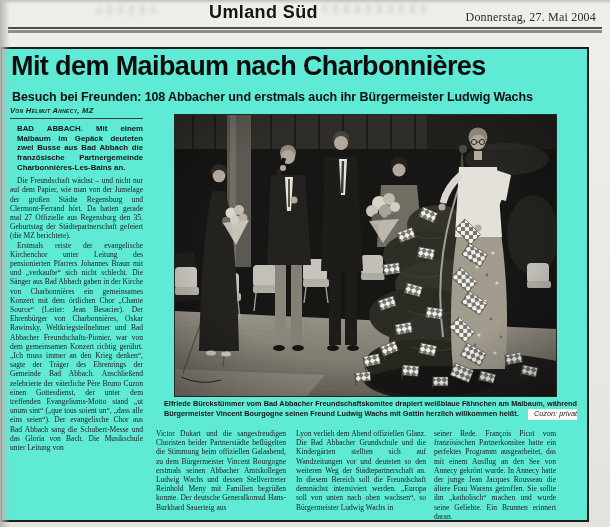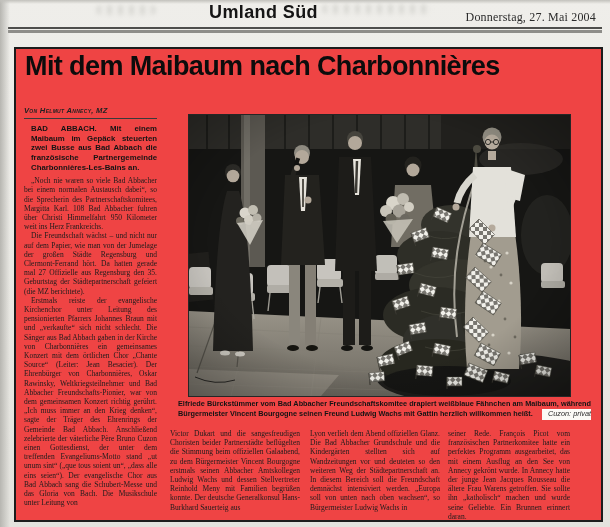--- a/index.html
+++ b/index.html
@@ -16,22 +16,22 @@
   .masthead-title{position:absolute;left:128px;top:2px;width:190px;text-align:right;
     font-family:Liberation Sans, sans-serif;font-weight:bold;font-size:18px;letter-spacing:.4px;color:#151515;}
   .masthead-date{position:absolute;right:14px;top:10px;font-size:12px;color:#2b2b2b;letter-spacing:.2px;}
   .smudge{position:absolute;height:10px;border-radius:5px;filter:blur(2px);opacity:.5;
     background:repeating-linear-gradient(90deg,rgba(150,150,145,.45) 0 5px,rgba(220,219,214,.15) 5px 11px);}
   .smudge.a{left:96px;top:5px;width:60px;}
   .smudge.b{left:322px;top:4px;width:110px;}
   .rule-thin{position:absolute;left:8px;top:27px;width:594px;height:2px;background:#4e4e4c;}
   .rule-thick{position:absolute;left:8px;top:30px;width:594px;height:3px;background:#8e8d89;}
 
-  .article{position:absolute;left:14px;top:47px;width:589px;height:475px;
-    background:#ef4444;border:2px solid #1c1c1c;box-sizing:border-box;}
+  .article{position:absolute;left:0;top:47px;width:589px;height:475px;
+    background:#5eead4;border:2px solid #1c1c1c;box-sizing:border-box;}
 
   .headline{position:absolute;left:9px;top:2px;margin:0;white-space:nowrap;
     font-family:"Liberation Sans",sans-serif;font-weight:bold;font-size:27px;letter-spacing:-.6px;color:#0c0c0c;}
   .subheadline{position:absolute;left:10px;top:41px;margin:0;white-space:nowrap;
     font-family:"Liberation Sans",sans-serif;font-weight:bold;font-size:12.5px;letter-spacing:-.1px;color:#101010;}
 
   .col{position:absolute;text-align:justify;font-size:7.5px;line-height:9.2px;
     color:#1c1c1c;overflow:hidden;hyphens:auto;}
   .col p{margin:0 0 3px 0;}
   .col p.indent{text-indent:7px;margin-bottom:0;}
@@ -61,26 +61,26 @@
 
 <div class="smudge a"></div>
 <div class="smudge b"></div>
 <div class="masthead-title">Umland Süd</div>
 <div class="masthead-date">Donnerstag, 27. Mai 2004</div>
 <div class="rule-thin"></div>
 <div class="rule-thick"></div>
 
 <div class="article">
   <h1 class="headline">Mit dem Maibaum nach Charbonnières</h1>
+  <h2 class="subheadline">Besuch bei Freunden: 108 Abbacher und erstmals auch ihr Bürgermeister Ludwig Wachs</h2>
 
   <div class="col col1">
     <div class="byline">Von Helmut Annecy, MZ</div>
     <div class="byline-rule"></div>
-    <p class="lead">BAD ABBACH. Mit einem Maibaum im Gepäck steuerten zwei Busse aus Bad Abbach die französische Partnergemeinde Charbonnières-Les-Bains an.</p>
-    <p class="indent">„Noch nie waren so viele Bad Abbacher bei einem normalen Austausch dabei“, so die Sprecherin des Partnerschaftskomitees, Margitta Karl. 108 Bad Abbacher fuhren über Christi Himmelfahrt 950 Kilometer weit ins Herz Frankreichs.</p>
+    <p class="lead">BAD ABBACH. Mit einem Maibaum im Gepäck deuteten zwei Busse aus Bad Abbach die französische Partnergemeinde Charbonnières-Les-Bains an.</p>
     <p class="indent">Die Freundschaft wächst – und nicht nur auf dem Papier, wie man von der Jumelage der großen Städte Regensburg und Clermont-Ferrand hört. Da hatten gerade mal 27 Offizielle aus Regensburg den 35. Geburtstag der Städtepartnerschaft gefeiert (die MZ berichtete).</p>
     <p class="indent">Erstmals reiste der evangelische Kirchenchor unter Leitung des pensionierten Pfarrers Johannes Braun mit und „verkaufte“ sich nicht schlecht. Die Sänger aus Bad Abbach gaben in der Kirche von Charbonnières ein gemeinsames Konzert mit dem örtlichen Chor „Chante Source“ (Leiter: Jean Besacier). Der Ehrenbürger von Charbonnières, Oskar Rawinsky, Weltkriegsteilnehmer und Bad Abbacher Freundschafts-Pionier, war von dem gemeinsamen Konzert richtig gerührt. „Ich muss immer an den Krieg denken“, sagte der Träger des Ehrenrings der Gemeinde Bad Abbach. Anschließend zelebrierte der väterliche Père Bruno Cuzon einen Gottesdienst, der unter dem treffenden Evangeliums-Motto stand „ut unum sint“ („que tous soient un“, „dass alle eins seien“). Der evangelische Chor aus Bad Abbach sang die Schubert-Messe und das Gloria von Bach. Die Musikschule unter Leitung von</p>
   </div>
 
   <div class="photo">
     <svg width="381" height="281" viewBox="0 0 381 281">
       <defs>
         <pattern id="bav" width="8" height="8" patternUnits="userSpaceOnUse" patternTransform="rotate(45)">
           <rect width="8" height="8" fill="#f1f0ea"></rect>
           <rect width="4" height="4" fill="#787670"></rect>

